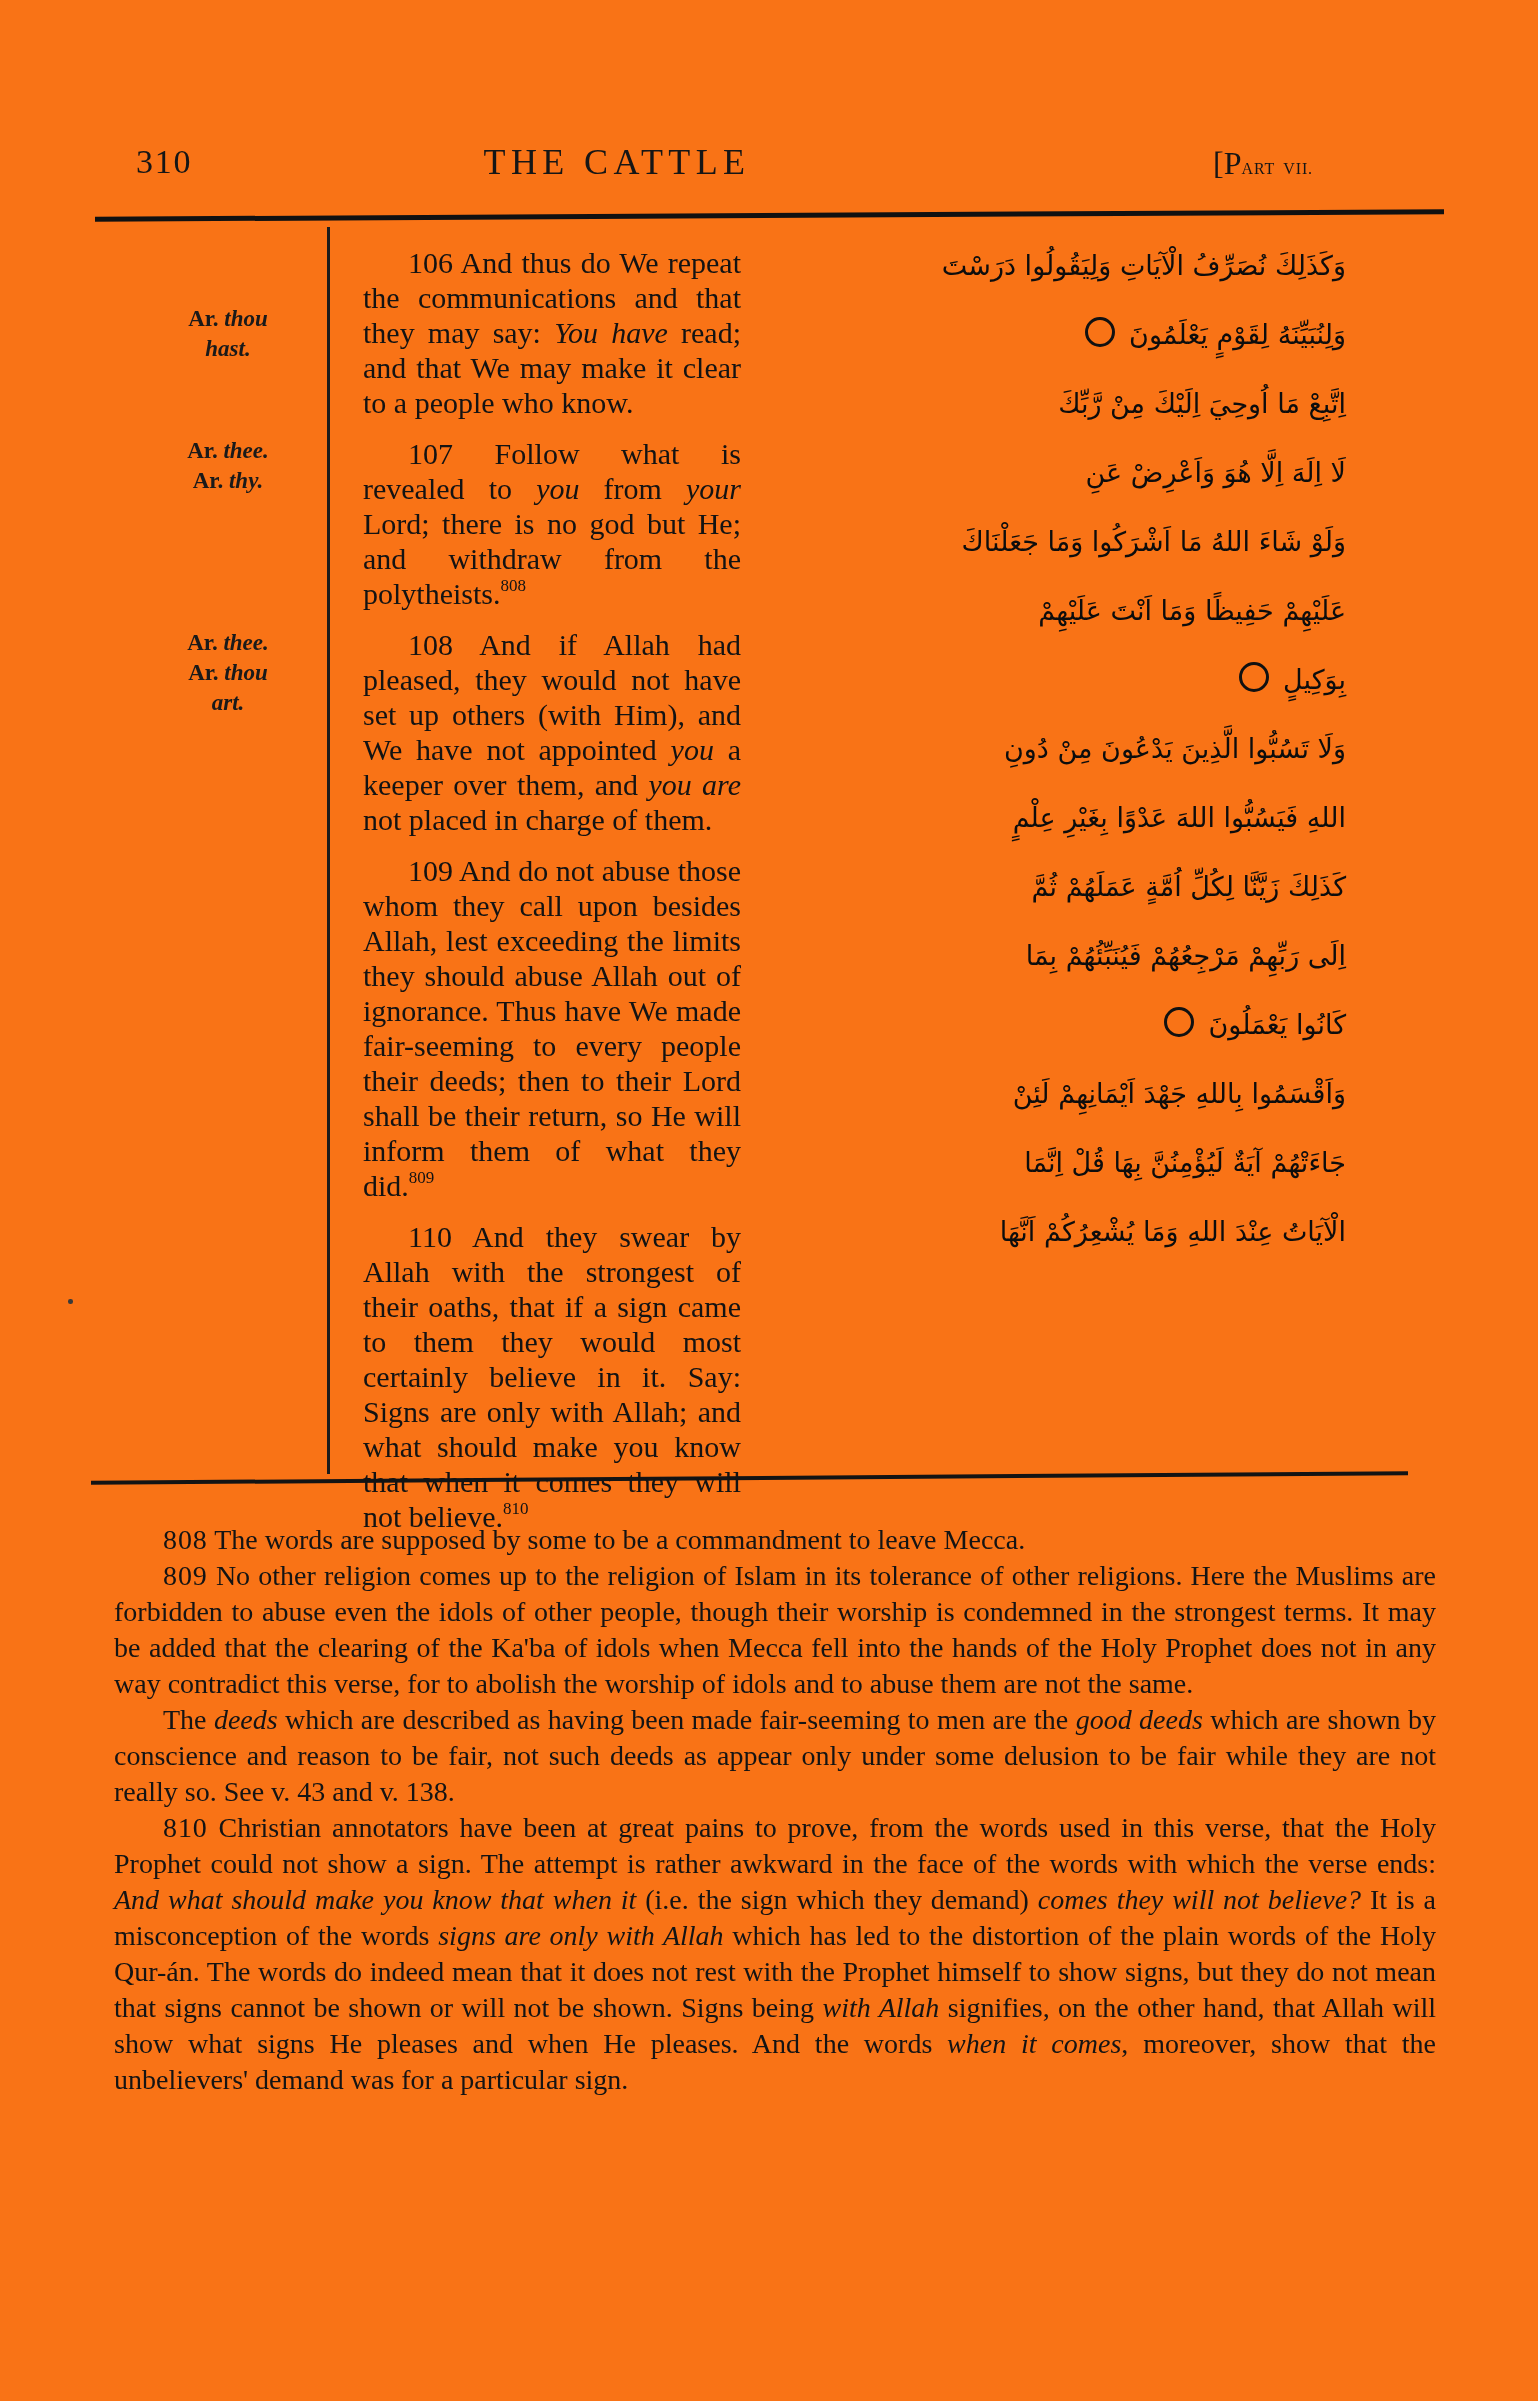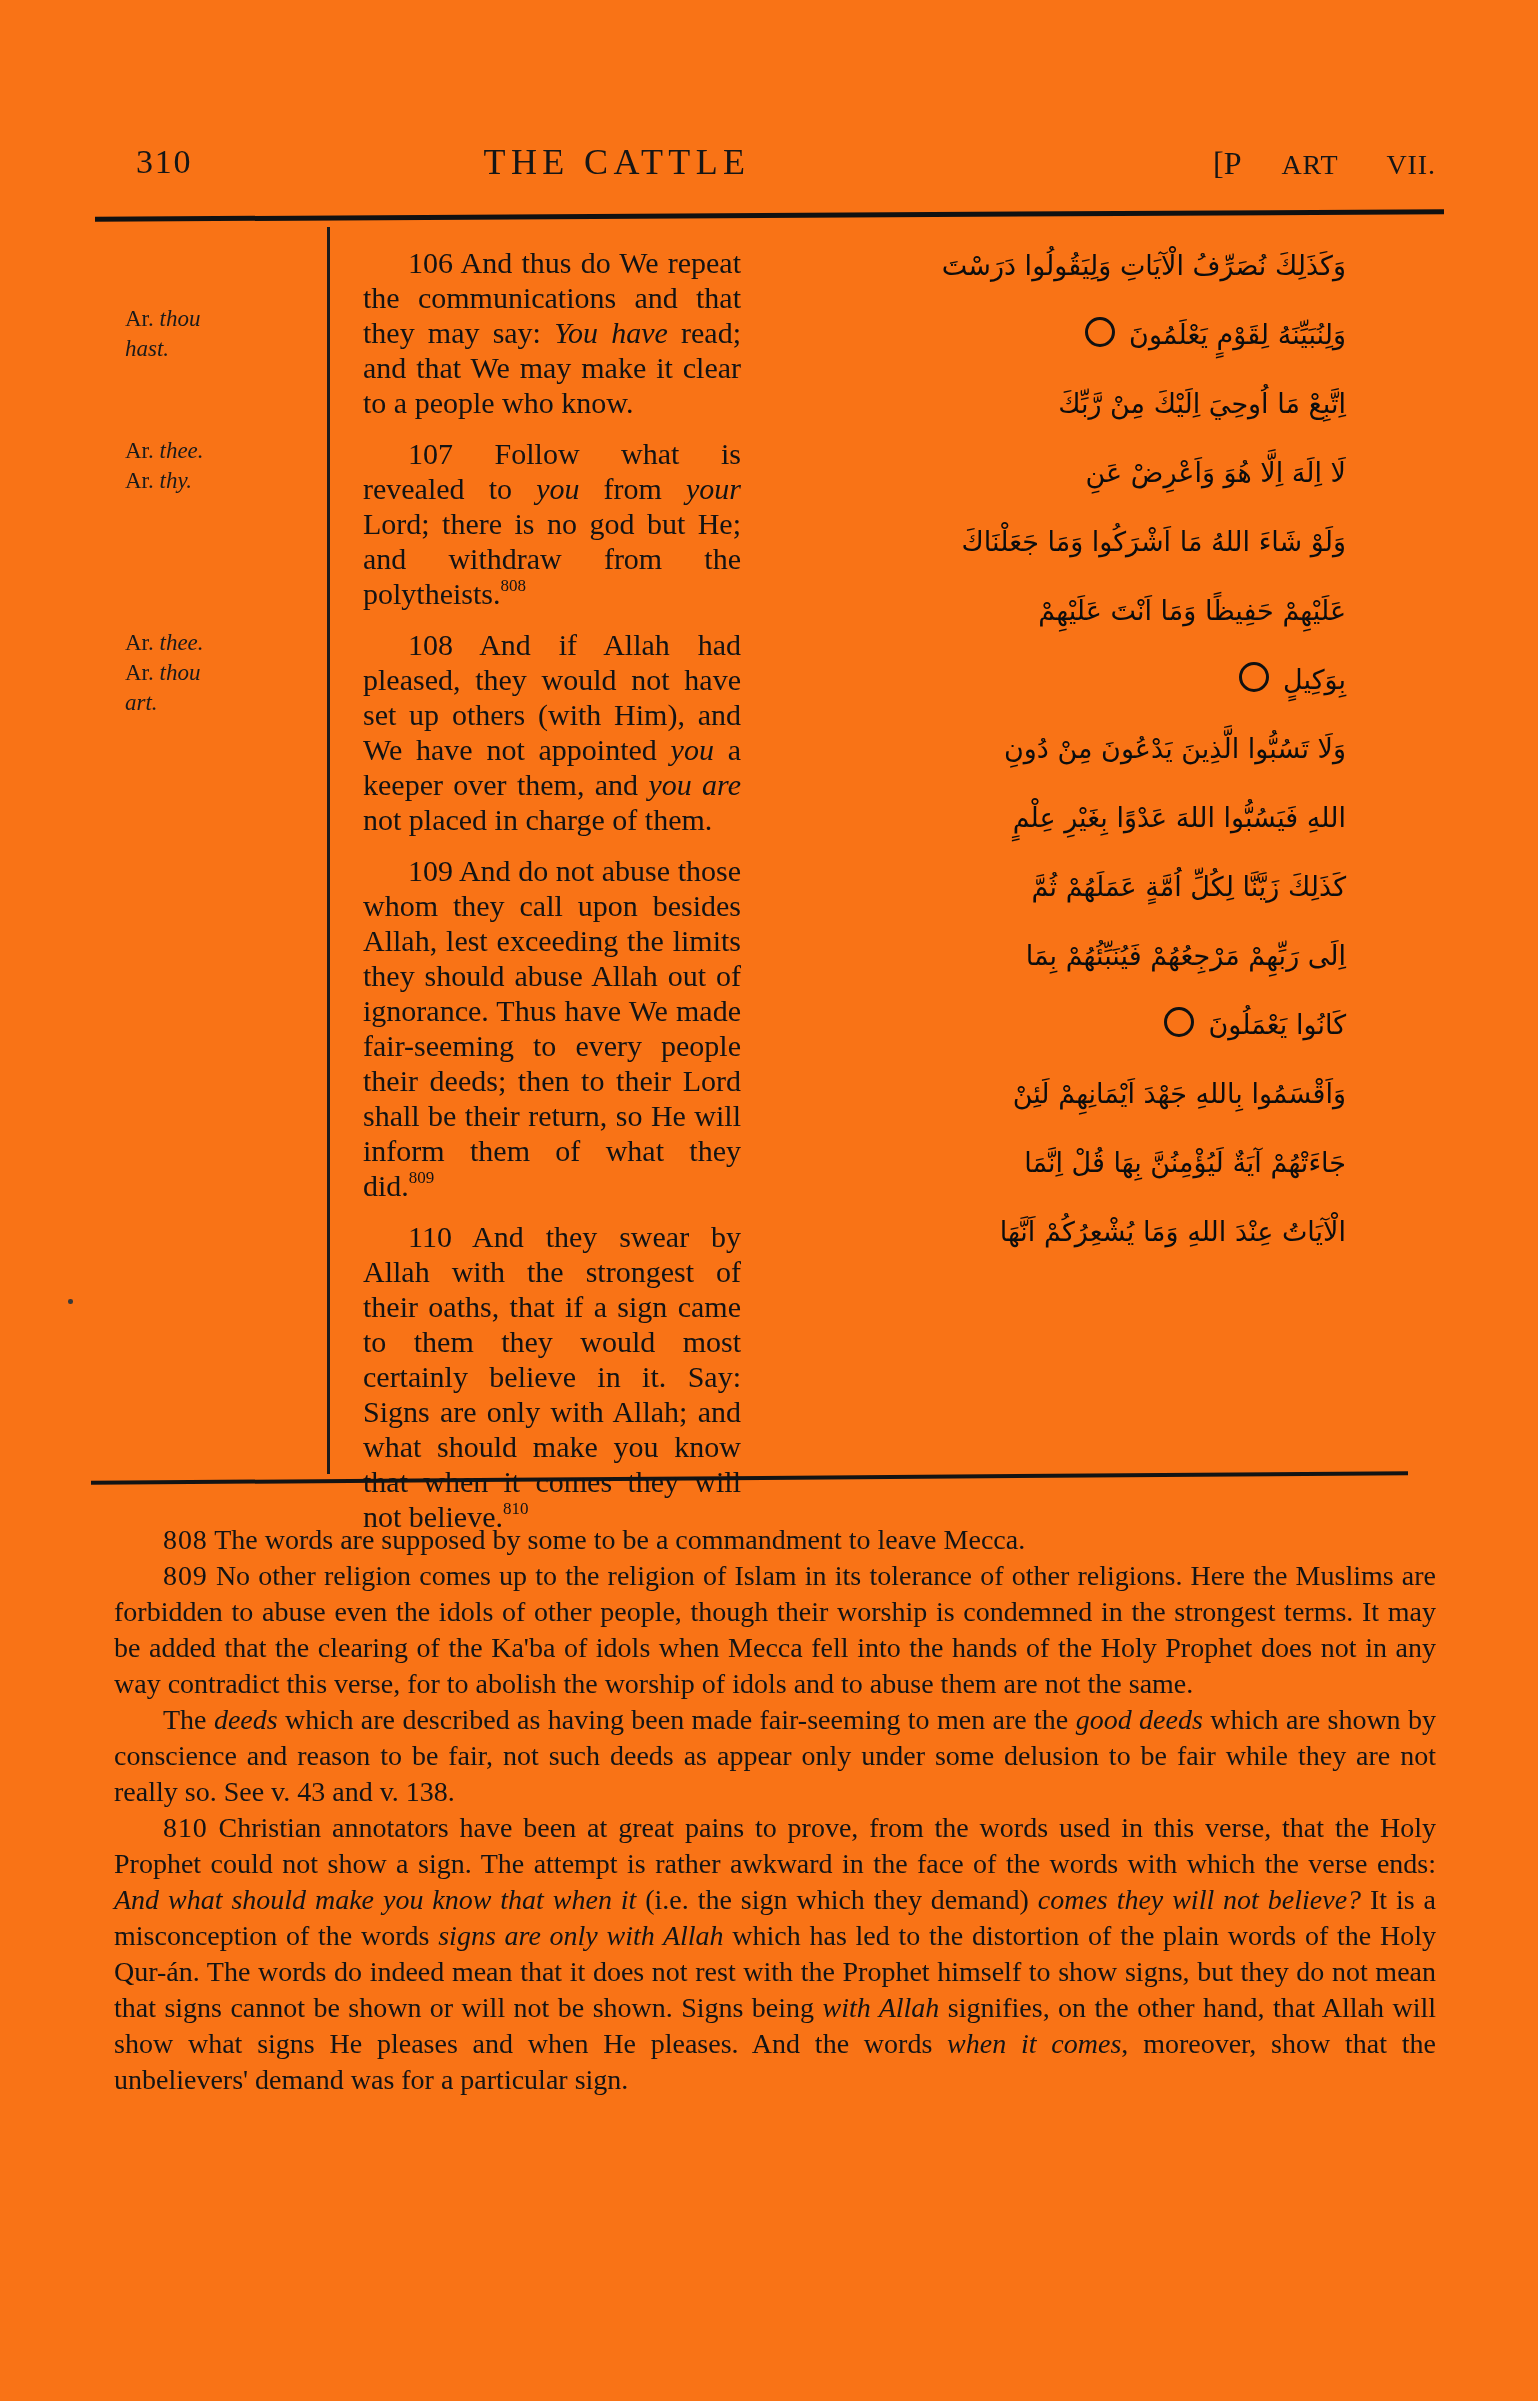--- a/index.html
+++ b/index.html
@@ -19,38 +19,39 @@
     font-size:34px;letter-spacing:1.8px;
   }
   .booktitle{
     position:absolute;left:0;top:141px;width:1234px;
     text-align:center;font-size:36px;letter-spacing:5.4px;
   }
   .partlabel{
     position:absolute;left:1213px;top:145px;
     font-size:32px;white-space:nowrap;
   }
-  .partlabel .sc{font-size:28px;letter-spacing:0.9px;margin-left:40px;}
+  .partlabel .sc{font-size:16px;letter-spacing:0.9px;}
   .rule-top{
     position:absolute;left:95px;top:213px;width:1349px;height:4.5px;
     background:#111;transform:rotate(-0.32deg);
   }
   .rule-mid{
     position:absolute;left:91px;top:1476px;width:1317px;height:3.6px;
     background:#141414;transform:rotate(-0.42deg);
   }
   .vrule{
     position:absolute;left:327px;top:227px;width:2.7px;height:1247px;
     background:#1c1c1c;
   }
   
   .mnote{
     position:absolute;left:125px;width:206px;
-    font-size:23px;line-height:30px;
+    text-align:center;font-size:23px;line-height:30px;
     color:#1a1a1a;
+    font-weight:bold;
   }
   .mnote .it{font-style:italic;}
   
   .english{
     position:absolute;left:347px;top:229px;width:410px;
     font-size:30px;line-height:35px;text-align:justify;
     color:#131313;
   }
   .verse{margin:16px;text-indent:45px;}
   .verse .it{font-style:italic;}

